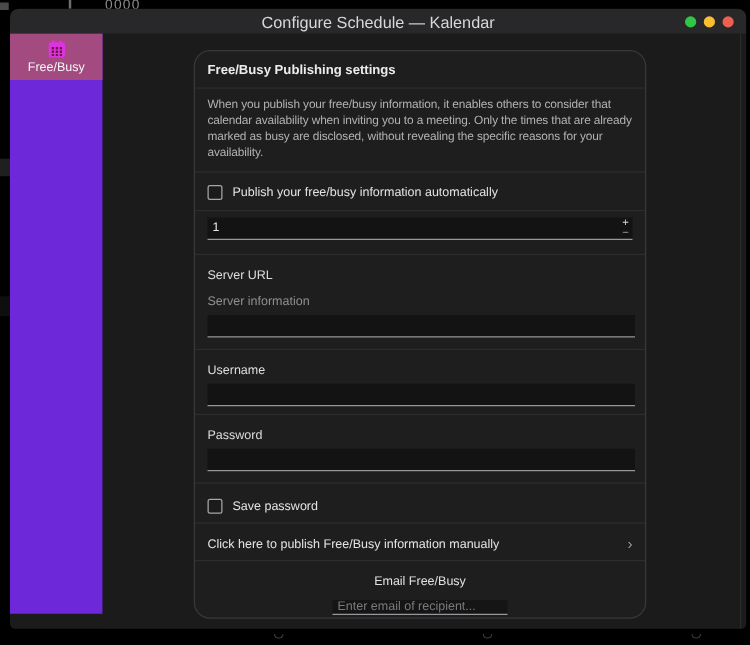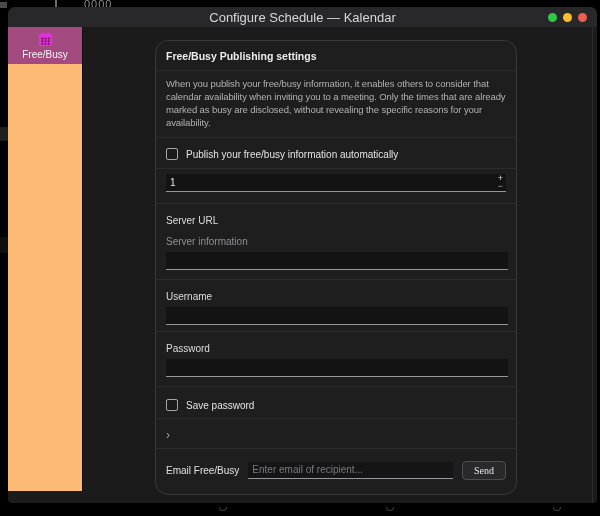--- a/index.html
+++ b/index.html
@@ -24,21 +24,21 @@
   }
   .titlebar{
     position:absolute;left:0;top:0;right:0;height:20px;background:#28282a;
     display:flex;align-items:center;justify-content:center;
   }
   .titlebar .title{font-size:13px;color:#d8d8d8;}
   .traffic{position:absolute;right:10px;top:5.5px;display:flex;gap:6px;}
   .traffic .dot{width:9px;height:9px;border-radius:50%;}
   
   .sidebar{
-    position:absolute;left:0;top:20px;bottom:12px;width:74px;background:#fdba74;
+    position:absolute;left:0;top:20px;bottom:12px;width:74px;background:#6d28d9;
     border-right:1px solid #101010;
   }
   .sidebar-item{
     width:74px;height:37px;display:flex;flex-direction:column;align-items:center;
     justify-content:center;gap:2px;
   }
   .sidebar-item.selected{background:#a34b80;}
   .sidebar-item .label{font-size:10px;color:#f4f4f4;}
   .sidebar-item .icon{width:15px;height:15px;display:block;}
   
@@ -78,21 +78,21 @@
   }
   .hr-url{margin-top:9px;} .hr-user{margin-top:6px;}
   .lbl-url{margin-top:11px;} .lbl-user{margin-top:11px;} .lbl-pass{margin-top:11px;}
   .hr5{margin-top:9px;}
   .savepass{margin-top:10px;}
   .hr6{margin-top:5px;}
   .manualrow{margin-top:8px;height:16px;display:flex;align-items:center;justify-content:space-between;}
   .manualrow .txt{font-size:10px;color:#e3e3e3;}
   .manualrow .chev{font-size:12px;color:#9a9a9a;line-height:10px;}
   .hr7{margin-top:5px;}
-  .emailrow{margin-top:11px;height:20px;display:flex;align-items:center;gap:9px;}
+  .emailrow{margin-top:11px;height:20px;display:flex;align-items:center;gap:9px;flex-direction:column;}
   .emailrow .lbl{font-size:10px;color:#e0e0e0;white-space:nowrap;}
   .emailinput{
     flex:1;height:17px;box-sizing:border-box;background:#151516;border:none;
     border-bottom:1px solid #98989c;color:#e8e8e8;font-size:10px;padding:0 4px;outline:none;
     font-family:"Liberation Sans", sans-serif;min-width:0;
   }
   .emailinput::placeholder{color:#7a7a7e;}
   .sendbtn{
     width:44px;height:19px;box-sizing:border-box;background:#29292b;border:1px solid #4e4e52;
     border-radius:4px;color:#e8e8e8;font-size:10px;font-family:Liberation Serif, serif;
@@ -185,20 +185,21 @@
       <input class="textinput" type="password" value="" style="">
       <div class="hr hr5"></div>
 
       <div class="row checkrow savepass">
         <div class="checkbox"></div>
         <span class="checklabel">Save password</span>
       </div>
       <div class="hr hr6"></div>
 
       <div class="row manualrow">
+        <span class="txt">Click here to publish Free/Busy information manually</span>
         <span class="chev">›</span>
       </div>
       <div class="hr hr7"></div>
 
       <div class="row emailrow">
         <span class="lbl">Email Free/Busy</span>
         <input class="emailinput" type="text" placeholder="Enter email of recipient..." style="">
         <button class="sendbtn">Send</button>
       </div>
 

